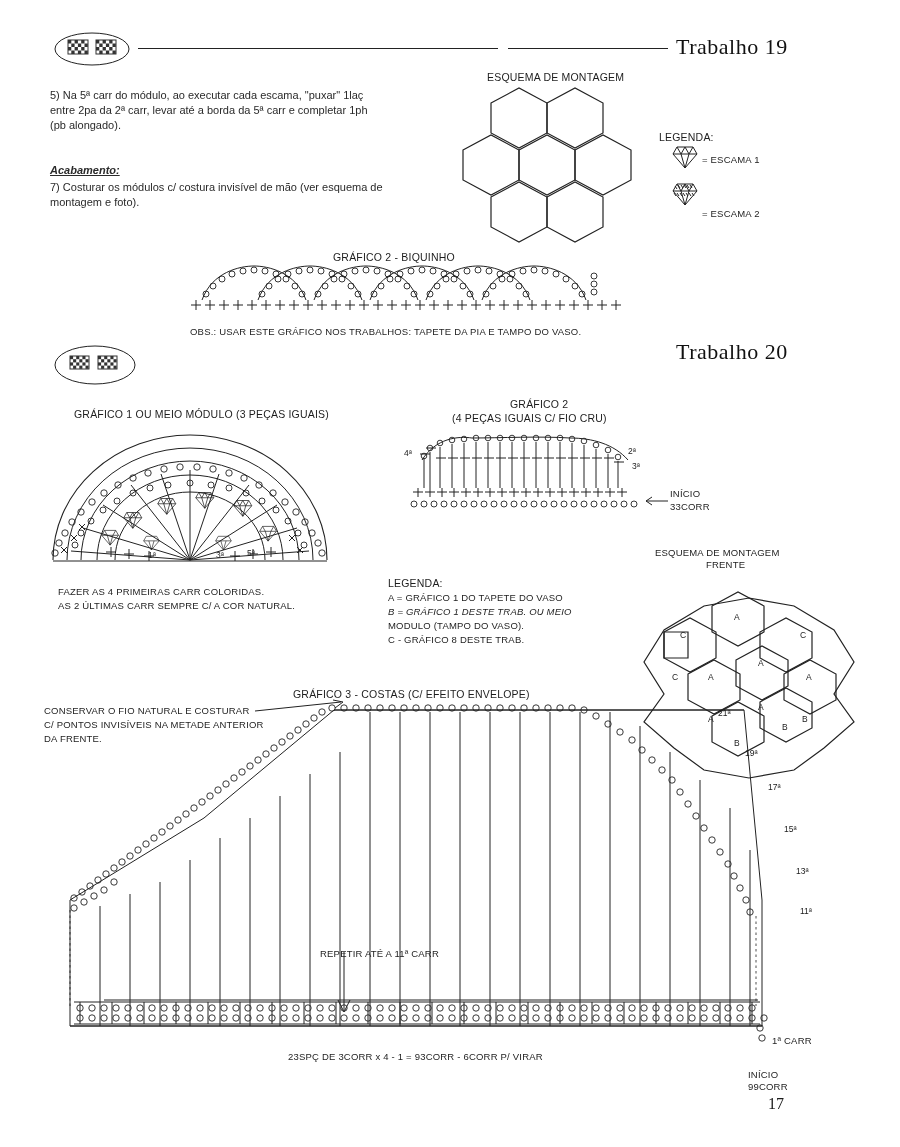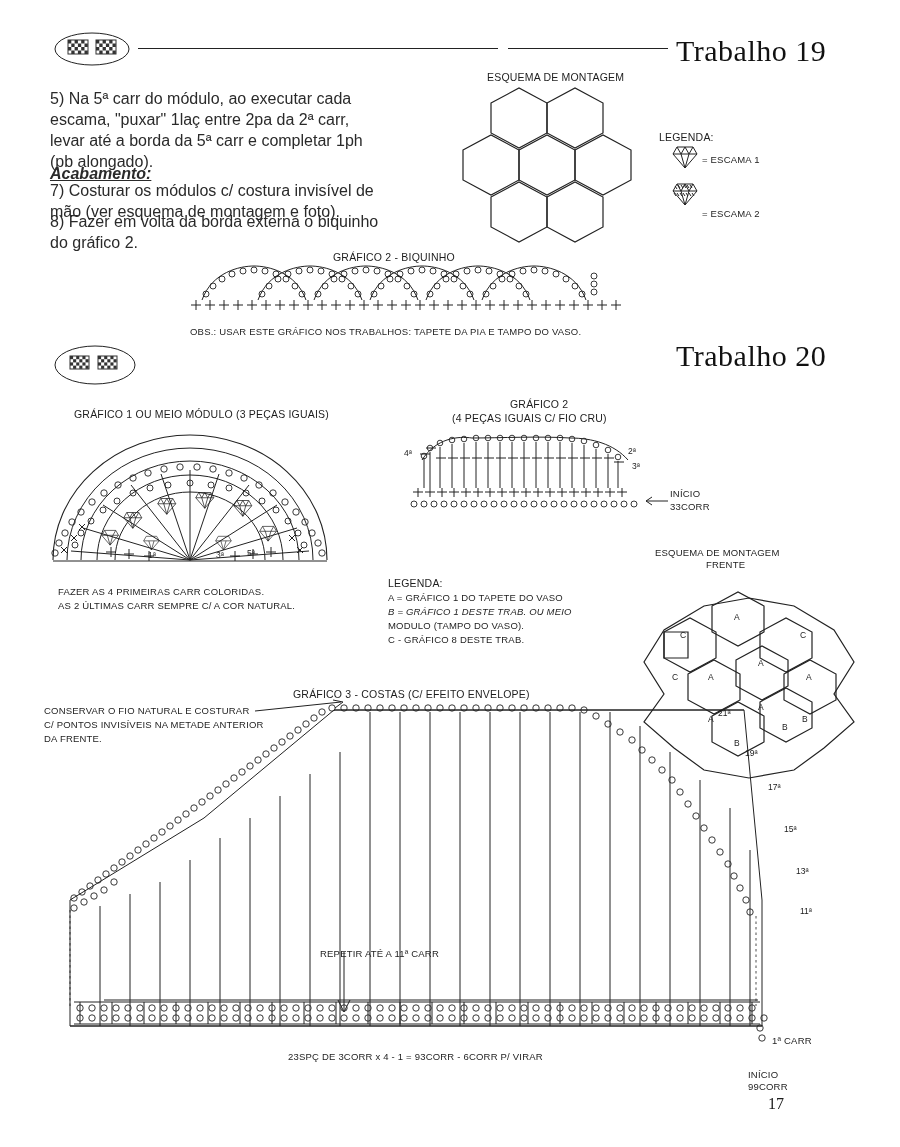--- a/index.html
+++ b/index.html
@@ -1,23 +1,23 @@
 <!DOCTYPE html>
 <html><head>
 <meta charset="utf-8">
 <style>
   html,body{margin:0;padding:0;background:#ffffff;}
   body{width:900px;height:1147px;position:relative;font-family:"Liberation Sans",sans-serif;color:#1a1a1a;overflow:hidden;}
   .page{position:absolute;inset:0;}
   .abs{position:absolute;}
-  .ttl{font-family:"Liberation Serif",serif;font-size:30px;letter-spacing:.5px;color:#111;}
+  .ttl{font-family:"Liberation Serif",serif;font-size:22px;letter-spacing:.5px;color:#111;}
   .rule{position:absolute;background:#222;height:1px;}
   .cap{font-size:10.5px;letter-spacing:.2px;color:#1d1d1d;}
   .cap.s{font-size:9.5px;}
-  .body-txt{font-size:16px;line-height:21px;color:#2a2a2a;}
+  .body-txt{font-size:11px;line-height:15px;color:#2a2a2a;}
   .u{text-decoration:underline;}
   .it{font-style:italic;}
   svg{display:block;overflow:visible;}
   .fg{fill:none;stroke:#222;stroke-width:1;}
   .fg2{fill:none;stroke:#222;stroke-width:1.2;}
   .dot{fill:none;stroke:#222;stroke-width:.9;}
   .tiny{font-size:8.5px;}
   .pgno{font-family:"Liberation Serif",serif;font-size:16px;}
   .blur{filter:blur(.15px);}
 </style>
@@ -67,21 +67,20 @@
       </g>
     </svg>
   </div>
   <div class="rule" style="left:138px;top:48px;width:360px;"></div>
   <div class="rule" style="left:508px;top:48px;width:160px;"></div>
   <div class="abs ttl" style="left:676px;top:34px;">Trabalho 19</div>
 
   <div class="abs body-txt blur" style="left:50px;top:88px;width:330px;">5)  Na 5ª carr do módulo, ao executar cada escama, "puxar" 1laç entre 2pa da 2ª carr, levar até a borda da 5ª carr e completar 1ph (pb alongado).</div>
   <div class="abs body-txt blur u it" style="left:50px;top:163px;font-weight:bold;">Acabamento:</div>
   <div class="abs body-txt blur" style="left:50px;top:180px;width:340px;">7)  Costurar os módulos c/ costura invisível de mão (ver esquema de montagem e foto).</div>
-  <div class="abs body-txt blur" style="left:50px;top:211px;width:340px;">8)  Fazer em volta da borda externa o biquinho do gráfico 2.</div>
 
   <div class="abs cap" style="left:487px;top:71px;">ESQUEMA DE MONTAGEM</div>
   <div class="abs" style="left:443px;top:88px;">
     <svg width="190" height="155" viewBox="0 0 190 155">
       <g class="fg2">
         <polygon points="48,15 76,0 104,15 104,45 76,60 48,45"></polygon>
         <polygon points="104,15 132,0 160,15 160,45 132,60 104,45"></polygon>
         <polygon points="20,62 48,47 76,62 76,92 48,107 20,92"></polygon>
         <polygon points="76,62 104,47 132,62 132,92 104,107 76,92"></polygon>
         <polygon points="132,62 160,47 188,62 188,92 160,107 132,92"></polygon>

